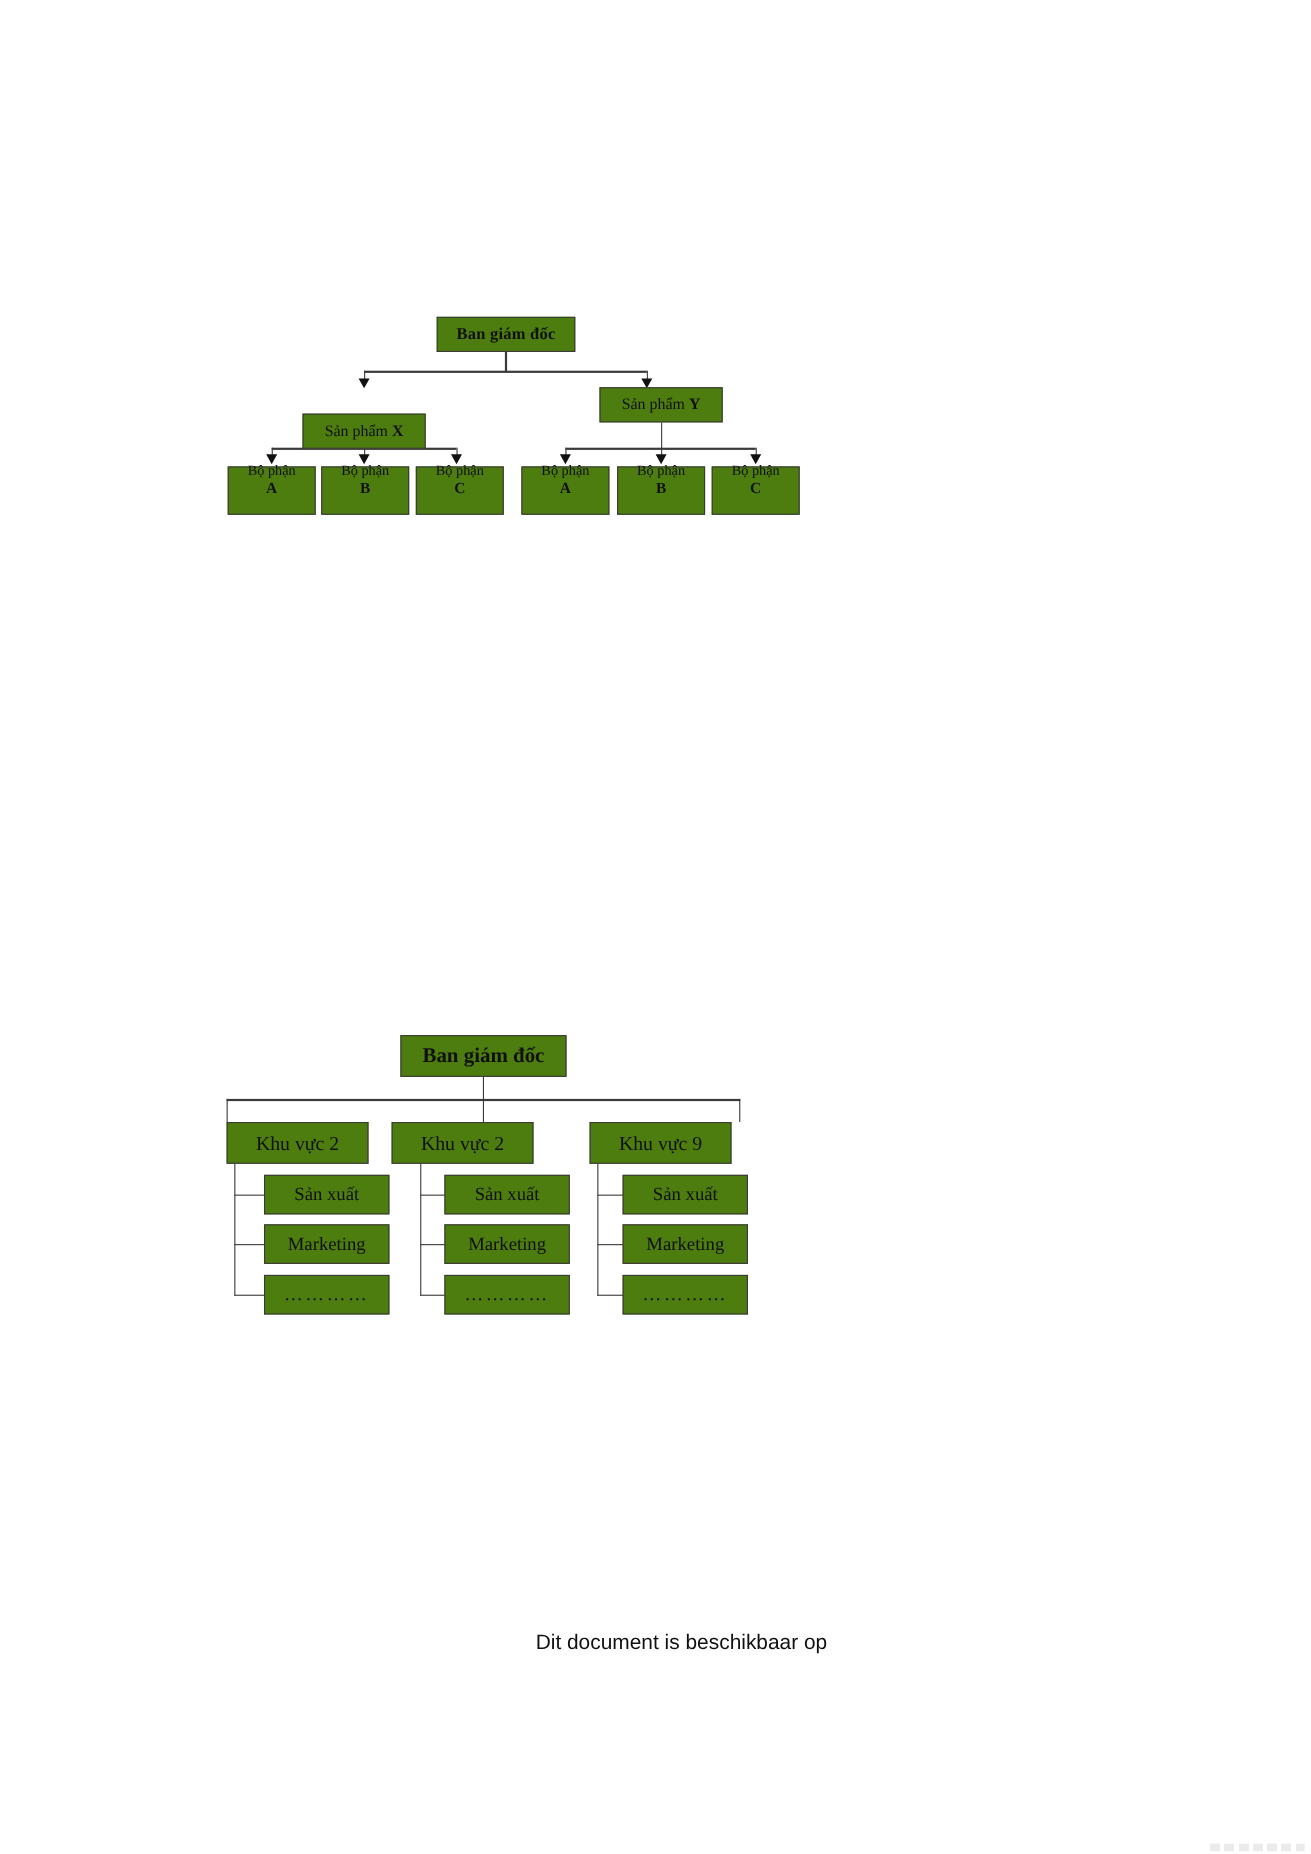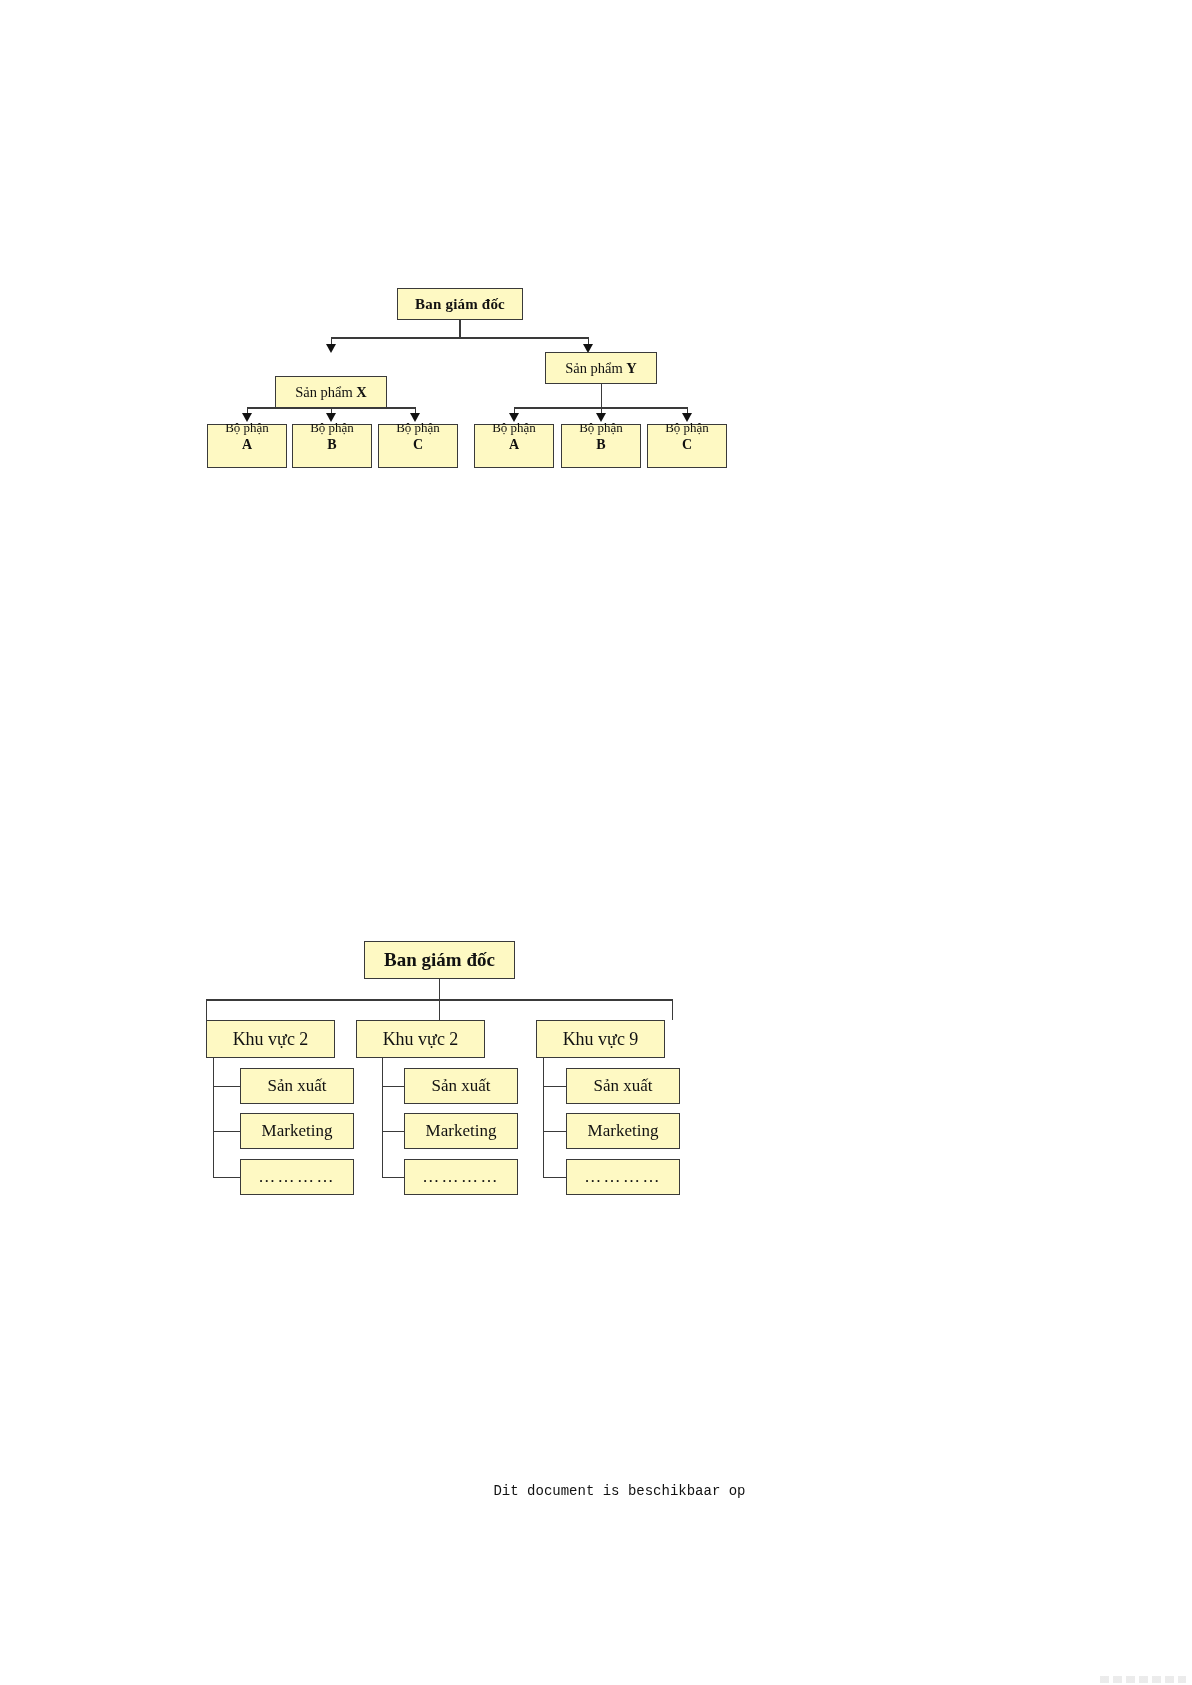--- a/index.html
+++ b/index.html
@@ -14,21 +14,21 @@
     font-family: "Liberation Serif", serif;
     color: #000000;
     overflow: hidden;
   }
 
   
   .node {
     position: absolute;
     box-sizing: border-box;
     border: 1.4px solid #3a3a3a;
-    background: #fef9c3;
+    background: #4d7c0f;
     display: flex;
     align-items: center;
     justify-content: center;
     text-align: center;
     line-height: 1.12;
     color: #111;
     z-index: 3;
   }
   .node .lbl { display: block; white-space: nowrap; }
   .node .sub { display: block; font-weight: bold; }
@@ -86,22 +86,22 @@
   #footer {
     position: absolute;
     left: 0; top: 1483px;
     width: 1192px;
     display: flex;
     align-items: center;
     justify-content: center;
     gap: 18px;
   }
   #footer .ftxt {
-    font-family: Liberation Mono, monospace;
-    font-size: 14px;
+    font-family: Liberation Sans, sans-serif;
+    font-size: 19px;
     color: #111111;
     font-weight: 500;
     white-space: nowrap;
     padding-left: 47px;
   }
   #footer .brand {
     display: flex;
     align-items: center;
     gap: 9px;
   }

